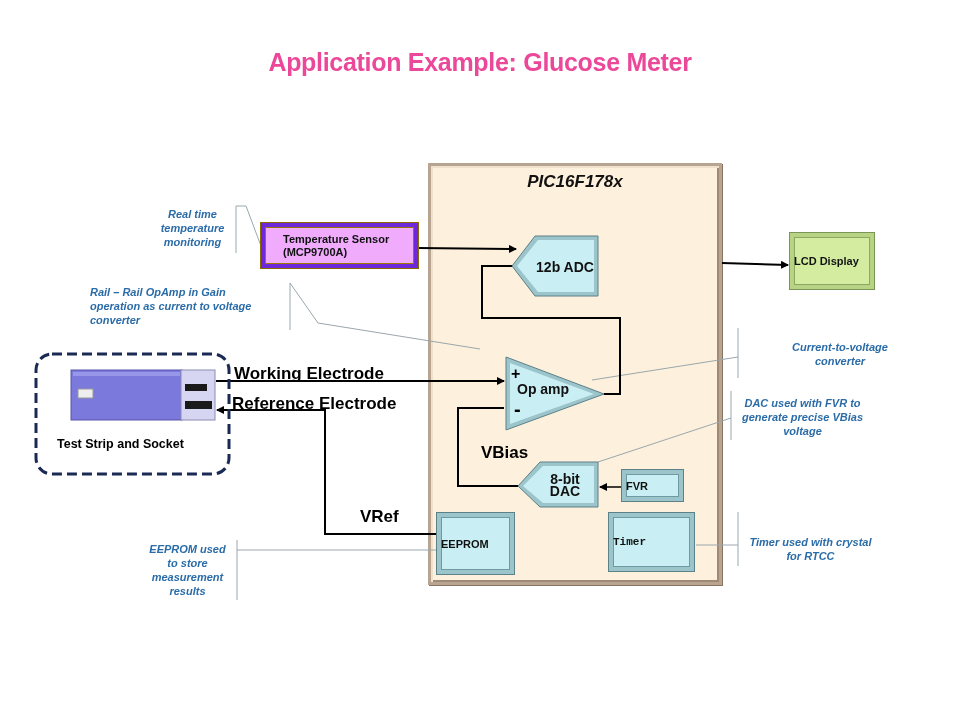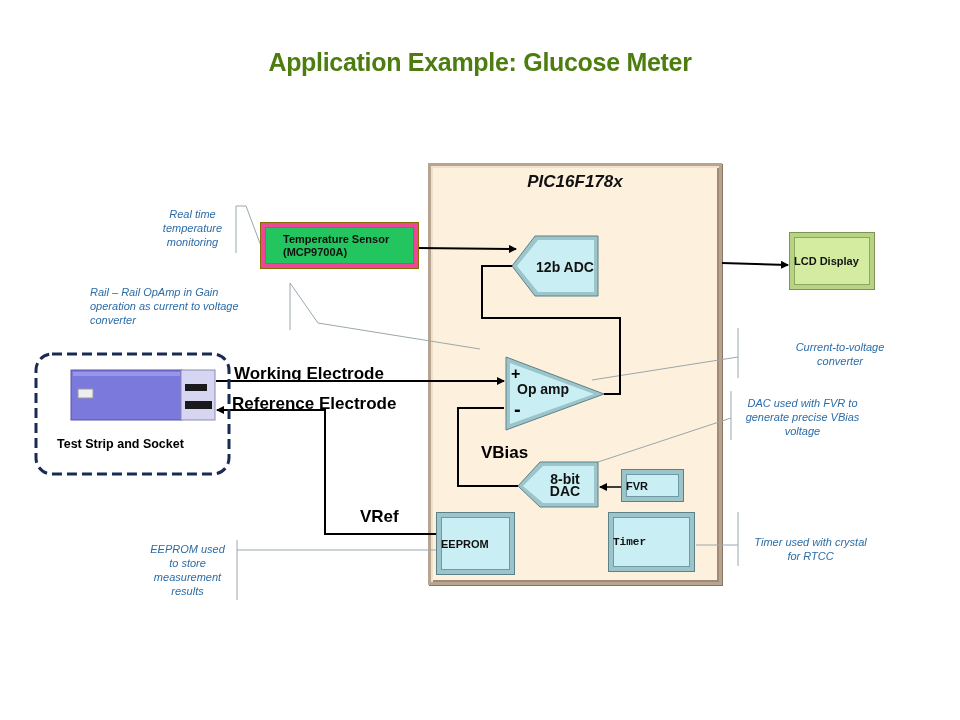--- a/index.html
+++ b/index.html
@@ -1,27 +1,27 @@
 <!DOCTYPE html>
 <html><head>
 <meta charset="utf-8">
 <style>
   html, body { margin:0; padding:0; background:#ffffff; }
   body { width:960px; height:720px; position:relative; overflow:hidden; font-family:"Liberation Sans", sans-serif; }
   .abs { position:absolute; }
-  #title { left:0; top:48px; width:960px; text-align:center; font-size:25px; font-weight:bold; color:#4d7c0f; letter-spacing:-0.3px; }
+  #title { left:0; top:48px; width:960px; text-align:center; font-size:25px; font-weight:bold; color:#ec4899; letter-spacing:-0.3px; }
   #diagram { position:absolute; left:0; top:0; width:960px; height:720px; }
   .chip { left:428px; top:163px; width:294px; height:422px; background:#fdf0dc;
     border:3px solid #b8a591; box-shadow: inset 2px 2px 0 #efe1cc, inset -2px -2px 0 #a08a76, 1px 1px 0 #8a7563; box-sizing:border-box; }
   .chip-title { left:428px; top:172px; width:294px; text-align:center; font-size:17px; font-weight:bold; font-style:italic; color:#111; }
   .bevel-box { box-sizing:border-box; display:flex; align-items:center; justify-content:flex-start; text-align:center; font-size:11px; font-weight:bold; color:#111; }
   .cyan { background:#c9eef3; border:4px solid #9cc4cb; box-shadow: inset 0 0 0 1px #6f9aa2, 0 0 0 1px #5c8189; }
-  .yellow { background:#22c55e; border:4px solid #ec4899; box-shadow: inset 0 0 0 1px #9c7700, 0 0 0 1px #8a6a00; justify-content:flex-start; text-align:left; padding-left:18px; line-height:13px; }
+  .yellow { background:#f0abfc; border:4px solid #6d28d9; box-shadow: inset 0 0 0 1px #9c7700, 0 0 0 1px #8a6a00; justify-content:flex-start; text-align:left; padding-left:18px; line-height:13px; }
   .green { background:#d3ec9f; border:4px solid #b7d383; box-shadow: inset 0 0 0 1px #8aa861, 0 0 0 1px #7a9656; }
-  .note { font-size:11px; font-style:italic; font-weight:normal; color:#2b6ca8; text-align:center; line-height:14px; }
+  .note { font-size:11px; font-style:italic; font-weight:bold; color:#2b6ca8; text-align:center; line-height:14px; }
   .lbl { font-size:17px; font-weight:bold; color:#000; white-space:nowrap; }
   .small-lbl { font-size:14px; font-weight:bold; color:#111; text-align:center; line-height:12px; }
 </style>
 </head>
 <body>
 
 <div id="title" class="abs">Application Example: Glucose Meter</div>
 
 <div class="abs chip"></div>
 <div class="abs chip-title">PIC16F178x</div>

